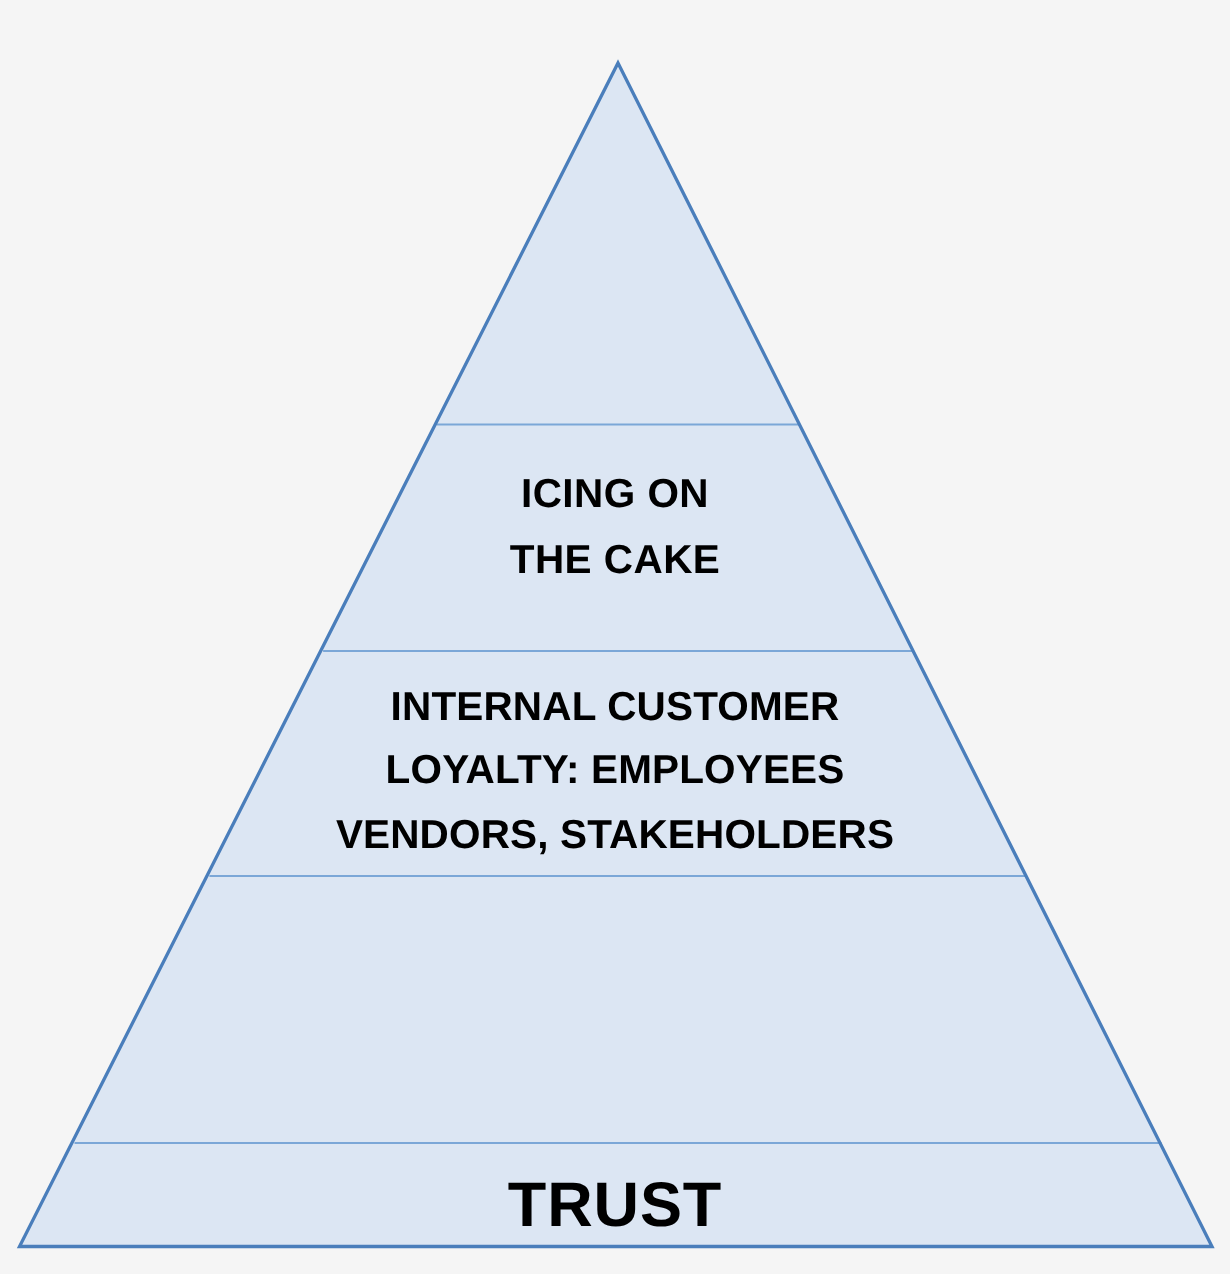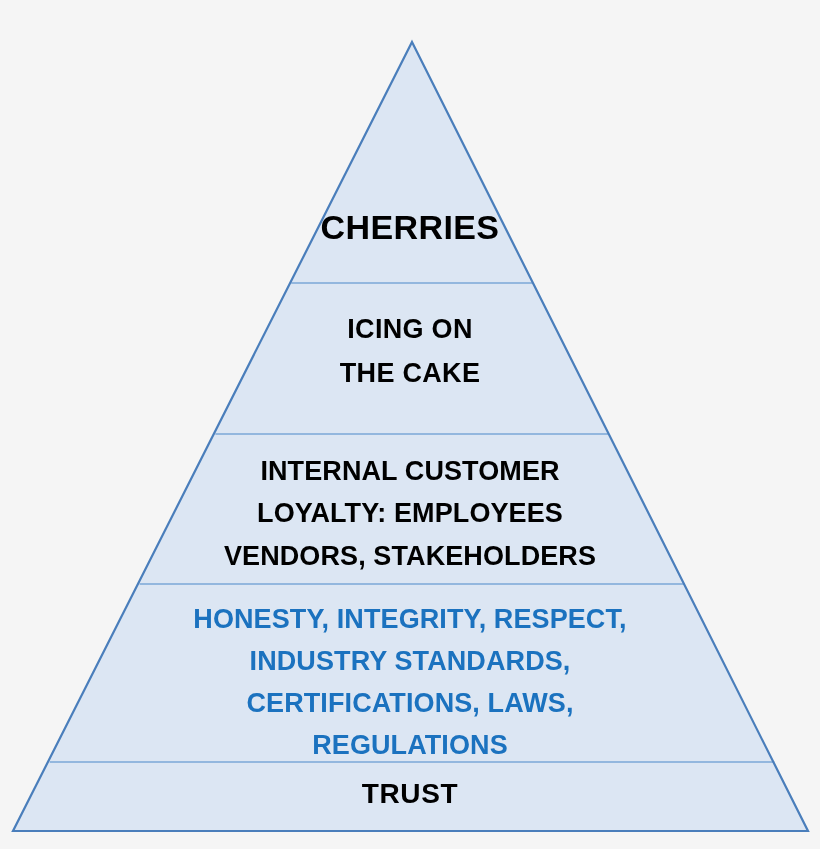--- a/index.html
+++ b/index.html
@@ -72,21 +72,21 @@
     top: 598px;
     font-size: 27px;
     color: #1b72bf;
     line-height: 1.56;
     letter-spacing: 0.1px;
   }
 
   
   #tier-label-5 {
     top: 778px;
-    font-size: 28px;
+    font-size: 42px;
     color: #000000;
     letter-spacing: 0.6px;
   }
 </style>
 </head>
 <body>
 
 <div id="pyramid-diagram">
 
   <svg id="pyramid-svg" viewBox="0 0 820 849" width="820" height="849" xmlns="http://www.w3.org/2000/svg">
@@ -94,29 +94,24 @@
     <polygon points="412,42 808,831 13,831" fill="#dce6f3" stroke="none"></polygon>
 
     <line x1="291.2" y1="283" x2="532.8" y2="283" stroke="#7ba7d7" stroke-width="1.4"></line>
     <line x1="215.4" y1="434" x2="608.6" y2="434" stroke="#7ba7d7" stroke-width="1.4"></line>
     <line x1="139.6" y1="584" x2="684.4" y2="584" stroke="#7ba7d7" stroke-width="1.4"></line>
     <line x1="49.7" y1="762" x2="774.3" y2="762" stroke="#7ba7d7" stroke-width="1.4"></line>
 
     <polygon points="412,42 808,831 13,831" fill="none" stroke="#4a7ebb" stroke-width="2.2" stroke-linejoin="miter"></polygon>
   </svg>
 
-  <div class="tier-label" id="tier-label-1">CHERRIES</div>
 
   <div class="tier-label" id="tier-label-2">ICING ON
 THE CAKE</div>
 
   <div class="tier-label" id="tier-label-3">INTERNAL CUSTOMER
 LOYALTY:  EMPLOYEES
 VENDORS, STAKEHOLDERS</div>
 
-  <div class="tier-label" id="tier-label-4">HONESTY, INTEGRITY, RESPECT,
-INDUSTRY STANDARDS,
-CERTIFICATIONS, LAWS,
-REGULATIONS</div>
 
   <div class="tier-label" id="tier-label-5">TRUST</div>
 
 </div>
 
 </body></html>

